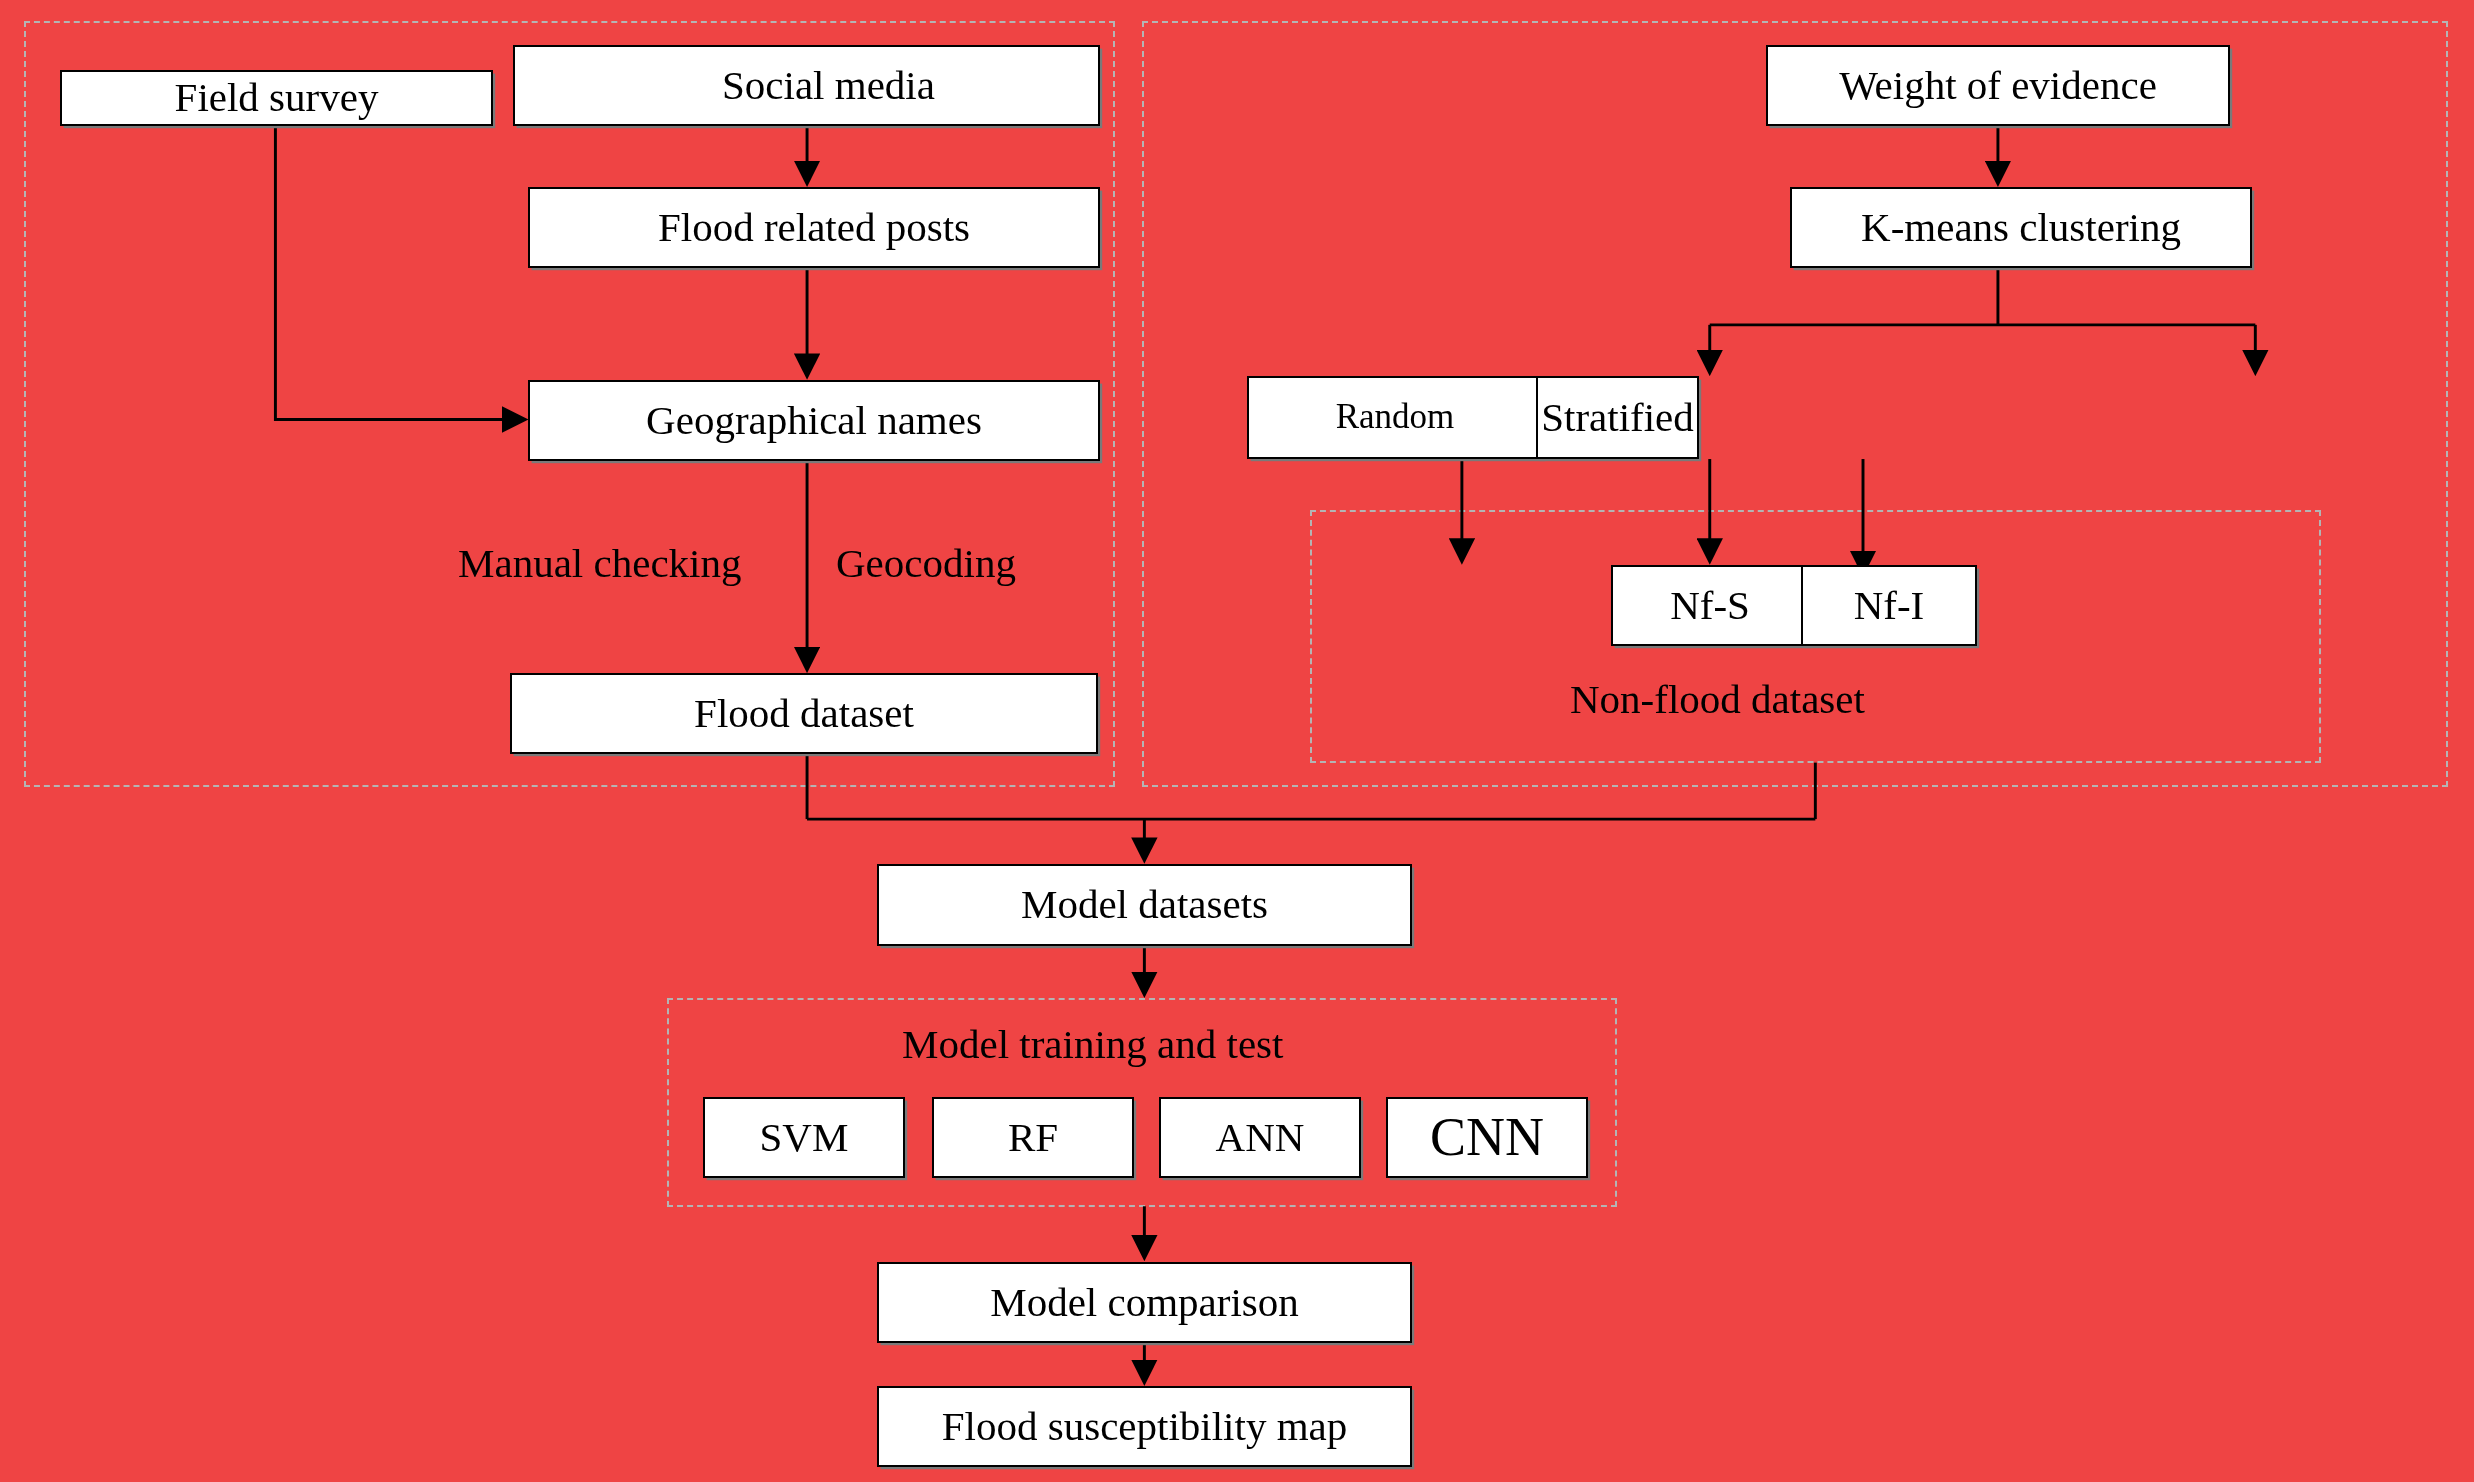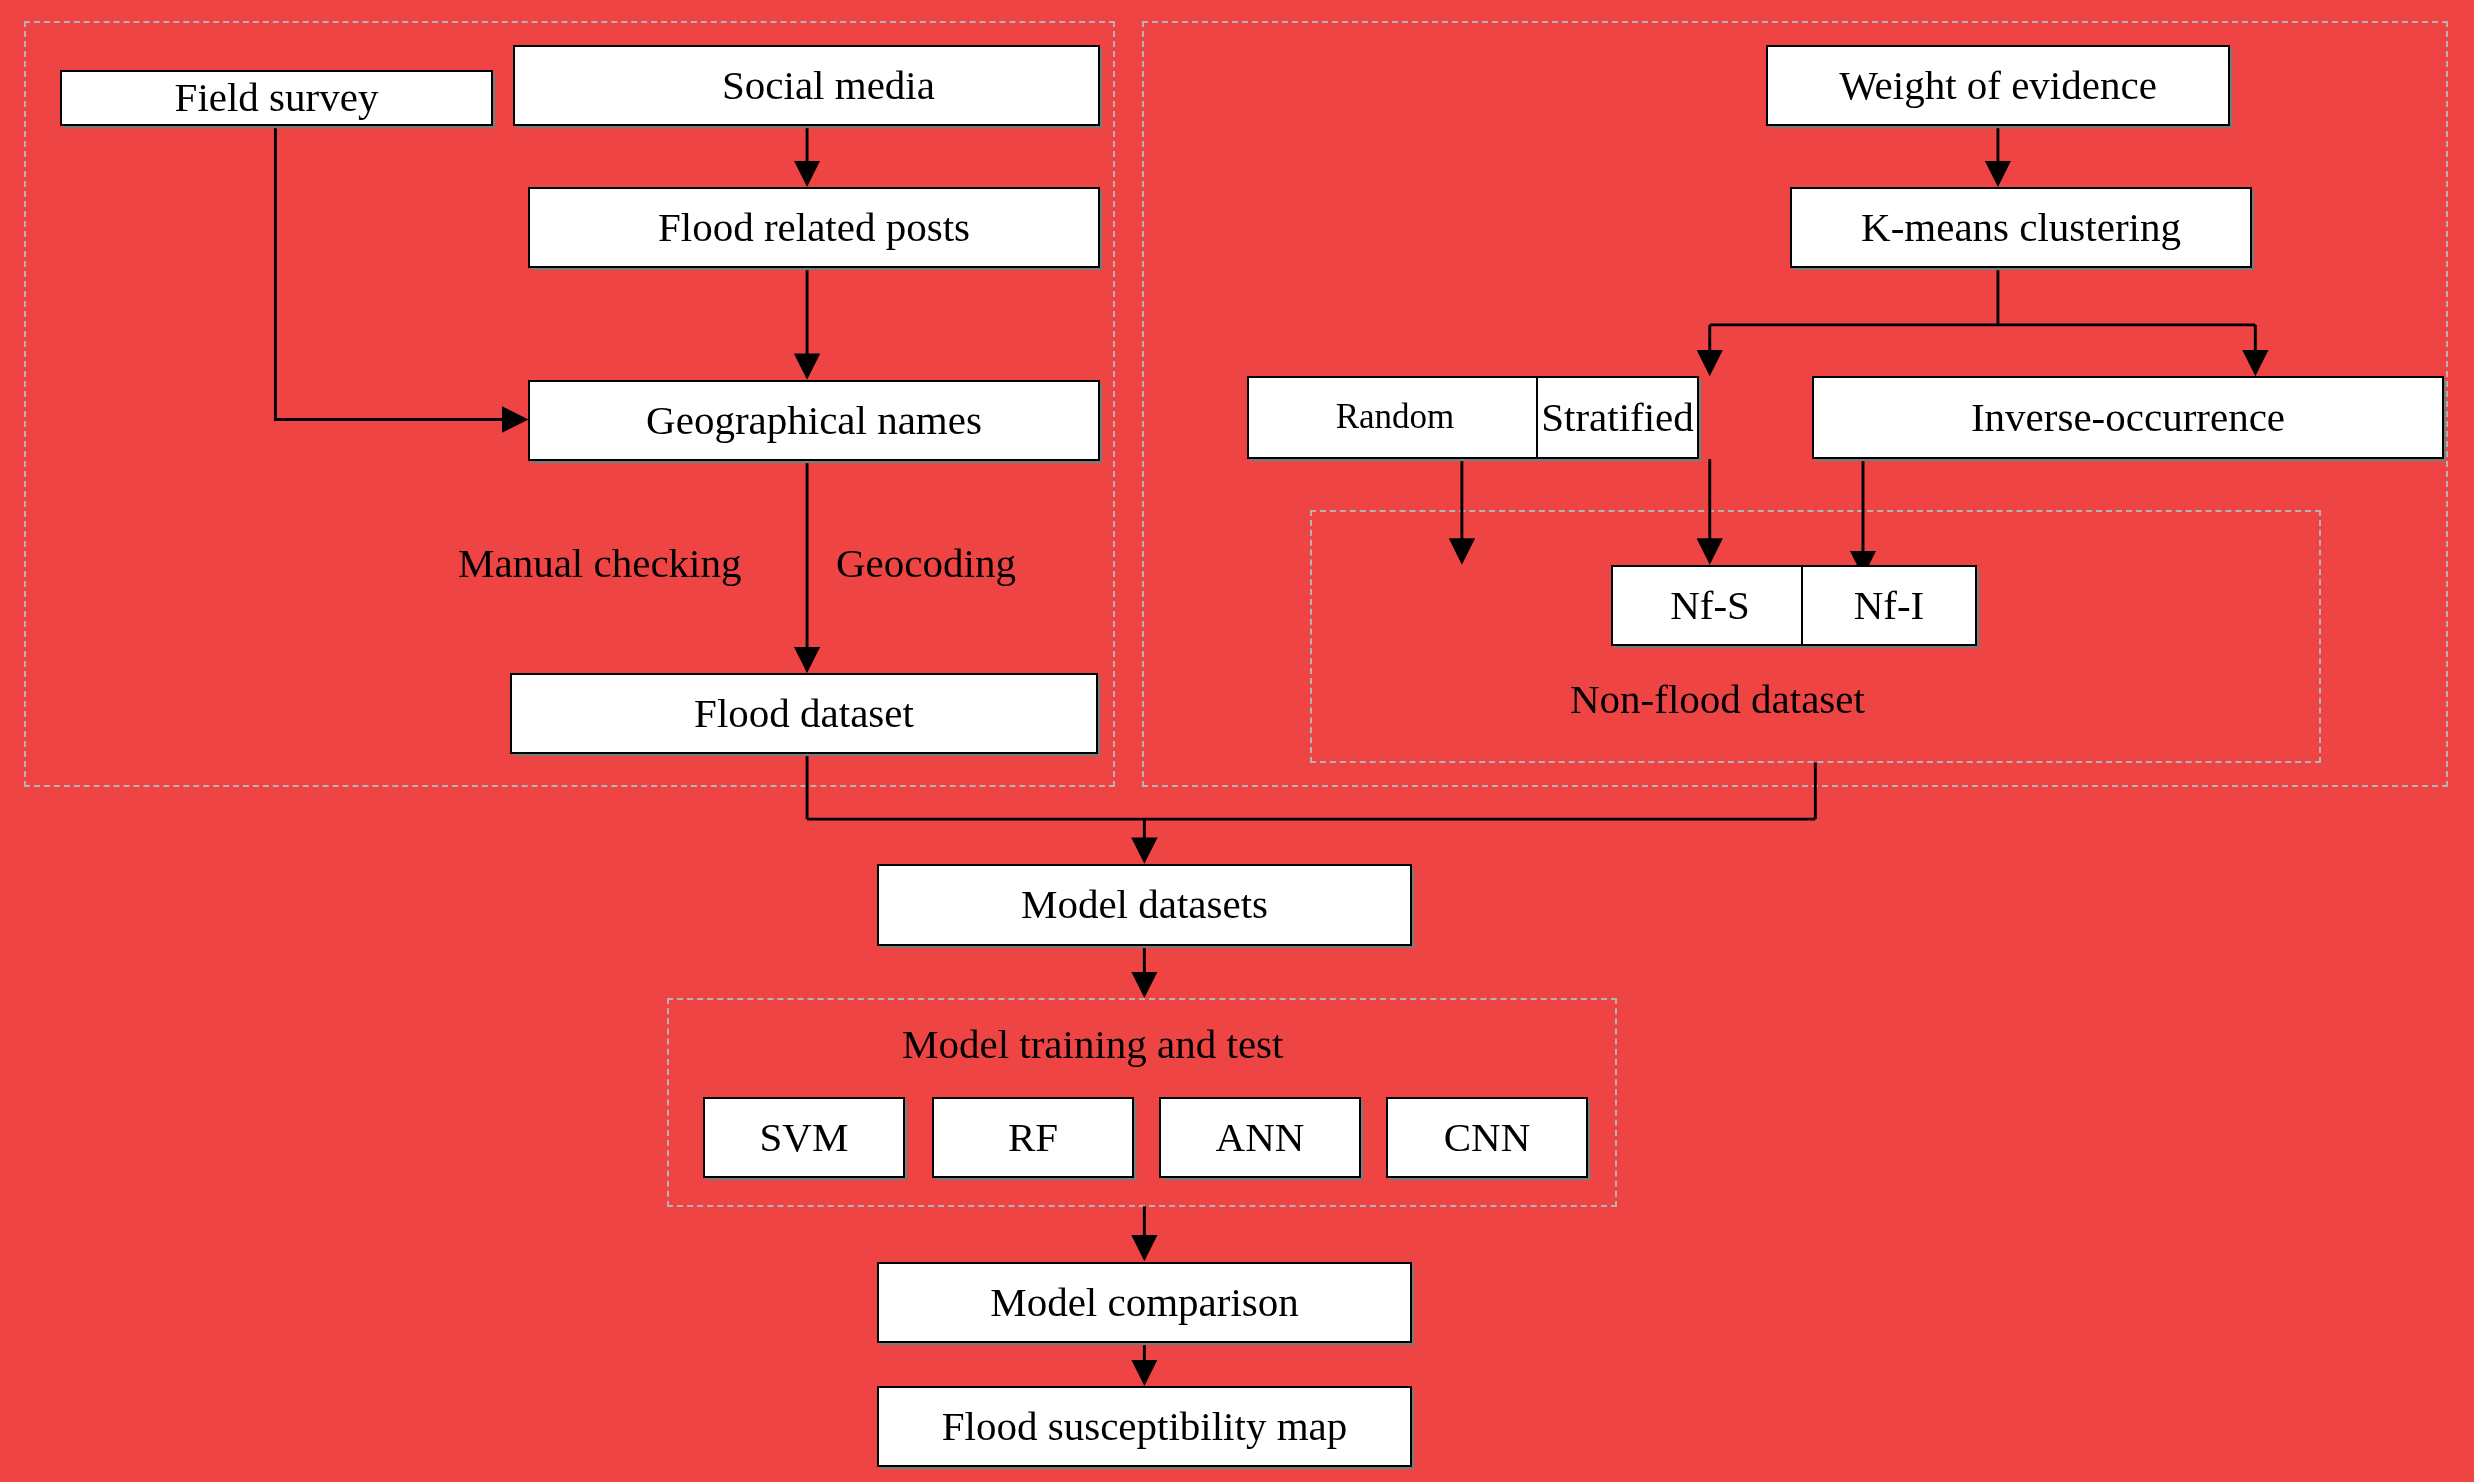--- a/index.html
+++ b/index.html
@@ -83,39 +83,38 @@
   <div class="lbl" style="left:836px;top:539px;font-size:41px;">Geocoding</div>
 
   <div class="box sh" style="left:1766px;top:45px;width:464px;height:81px;font-size:41px;">Weight of evidence</div>
 
   <div class="box sh" style="left:1790px;top:187px;width:462px;height:81px;font-size:41px;">K-means clustering</div>
 
   <div class="box sh" style="left:1247px;top:376px;width:296px;height:83px;font-size:35px;">Random</div>
 
   <div class="box sh" style="left:1536px;top:376px;width:163px;height:83px;font-size:41px;">Stratified</div>
 
-  <div class="box sh" style="left:1812px;top:376px;width:632px;height:83px;font-size:41px;">Inverse-occurrence</div>
 
 
   <div class="box sh" style="left:1611px;top:565px;width:198px;height:81px;font-size:41px;">Nf-S</div>
 
   <div class="box sh" style="left:1801px;top:565px;width:176px;height:81px;font-size:41px;">Nf-I</div>
 
   <div class="lbl" style="left:1570px;top:675px;font-size:41px;">Non-flood dataset</div>
 
   <div class="box sh" style="left:877px;top:864px;width:535px;height:82px;font-size:41px;">Model datasets</div>
 
   <div class="lbl" style="left:902px;top:1020px;font-size:41px;">Model training and test</div>
 
   <div class="box sh" style="left:703px;top:1097px;width:202px;height:81px;font-size:41px;">SVM</div>
 
   <div class="box sh" style="left:932px;top:1097px;width:202px;height:81px;font-size:41px;">RF</div>
 
   <div class="box sh" style="left:1159px;top:1097px;width:202px;height:81px;font-size:41px;">ANN</div>
 
-  <div class="box sh" style="left:1386px;top:1097px;width:202px;height:81px;font-size:41px;">CNN</div>
+  <div class="box sh" style="left:1386px;top:1097px;width:202px;height:81px;font-size:54px;">CNN</div>
 
   <div class="box sh" style="left:877px;top:1262px;width:535px;height:81px;font-size:41px;">Model comparison</div>
 
   <div class="box sh" style="left:877px;top:1386px;width:535px;height:81px;font-size:41px;">Flood susceptibility map</div>
 
 </div>
 
 
 </body></html>

